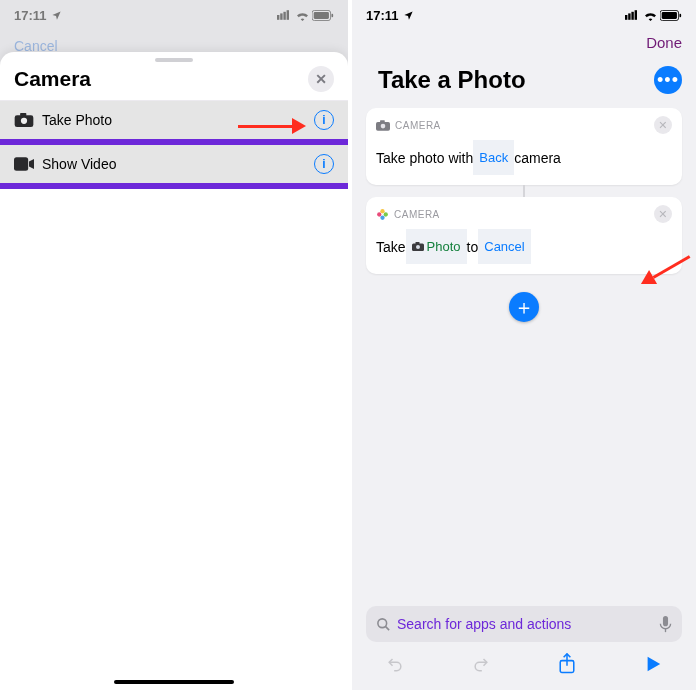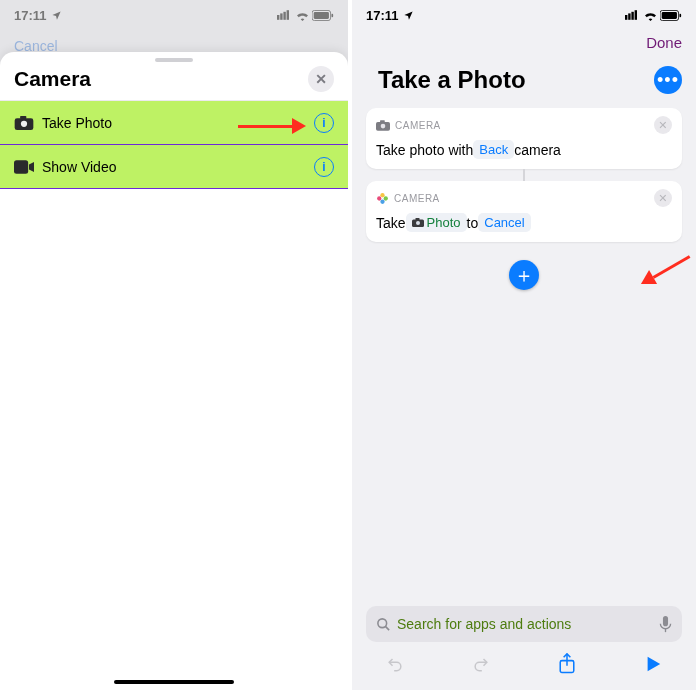--- a/index.html
+++ b/index.html
@@ -13,21 +13,21 @@
   .status-right { margin-left:auto; display:flex; align-items:center; gap:2px; }
   .dimmed .status-bar { color:#777; }
   .dimmed-bg { position:absolute; top:0; left:0; right:0; bottom:0; background:rgba(0,0,0,0.05); }
   .nav-ghost { position:absolute; left:14px; top:38px; font-size:14px; color:#6b97d7; opacity:0.6; }
   .sheet { position:absolute; top:52px; left:0; right:0; bottom:0; background:#fff; border-radius:14px 14px 0 0; box-shadow:0 -2px 10px rgba(0,0,0,0.08); display:flex; flex-direction:column; }
   .grabber { width:38px; height:4px; background:#d0d0d4; border-radius:3px; margin:6px auto 0 auto; }
   .sheet-header { display:flex; align-items:center; padding:4px 14px 8px 14px; }
   .sheet-title { font-size:21px; font-weight:700; color:#000; }
   .close-circle { margin-left:auto; width:26px; height:26px; border-radius:50%; background:#ecebef; display:flex; align-items:center; justify-content:center; color:#7b7b82; font-size:14px; font-weight:700;}
   .action-list { border-top:1px solid #eceaef; }
-  .action-row { display:flex; align-items:center; height:44px; padding:0 14px; border-bottom:1px solid #6d28d9; background:#bef264; }
+  .action-row { display:flex; align-items:center; height:44px; padding:0 14px; border-bottom:6px solid #6d28d9; background:#e5e5e5; }
   .action-row .icon-slot { width:28px; display:flex; align-items:center;}
   .action-row .label { font-size:14px; color:#000; }
   .info-i { margin-left:auto; width:20px; height:20px; border:1.5px solid #0a7cff; border-radius:50%; display:flex; align-items:center; justify-content:center; color:#0a7cff; font-size:12px; font-weight:700;}
   .home-indicator { position:absolute; bottom:6px; left:50%; transform:translateX(-50%); width:120px; height:4px; border-radius:3px; background:#000; }
   .sheet .home-indicator { position:absolute; bottom:6px; }
   .arrow { display:flex; align-items:center; }
   .arrow-line { height:3px; background:#ff2d1f; }
   .arrow-head { width:0; height:0; border-top:8px solid transparent; border-bottom:8px solid transparent; border-left:14px solid #ff2d1f; }
   .arrow-left { flex-direction:row-reverse; }
   .arrow-left .arrow-head { border-left:none; border-right:14px solid #ff2d1f; }
@@ -37,27 +37,27 @@
   
   .toolbar { position:absolute; top:34px; right:14px; font-size:15px; color:#701a75; font-weight:500;}
   .title-row { position:absolute; top:66px; left:26px; right:14px; display:flex; align-items:center; }
   .big-title { font-size:24px; font-weight:800; color:#000; }
   .menu-dot { margin-left:auto; width:28px; height:28px; border-radius:50%; background:#0a7cff; display:flex; align-items:center; justify-content:center; color:#fff; font-size:18px; letter-spacing:1px;}
   .workflow { position:absolute; top:108px; left:14px; right:14px; }
   .card { background:#fff; border-radius:10px; box-shadow:0 1px 2px rgba(0,0,0,0.07); overflow:hidden; }
   .card-header { display:flex; align-items:center; padding:8px 10px 2px 10px; font-size:10px; letter-spacing:0.5px; color:#9a9aa0; }
   .remove-x { margin-left:auto; width:18px; height:18px; border-radius:50%; background:#e9e8ec; color:#b7b7bc; font-size:11px; display:flex; align-items:center; justify-content:center;}
   .card-body { padding:4px 10px 10px 10px; font-size:14px; color:#000; display:flex; align-items:center; flex-wrap:wrap; }
-  .pill { background:#eef1f6; border-radius:5px; padding:2px 6px; color:#0a7cff; display:inline-flex; align-items:center; gap:3px; font-size:13px;}
+  .pill { background:#eef1f6; border-radius:0; padding:10px 6px; color:#0a7cff; display:inline-flex; align-items:center; gap:3px; font-size:13px;}
   .pill.with-icon { color:#15803d; }
   .card-footer { border-top:1px solid #f0eff3; padding:10px 10px; font-size:13px; color:#555; display:flex; align-items:center;}
   .chevron { margin-left:auto; color:#b7b7bc; font-size:16px;}
   .connector { width:2px; height:12px; background:#d5d5d9; margin:0 auto; }
   .add-btn { width:30px; height:30px; border-radius:50%; background:#0a7cff; color:#fff; font-size:20px; margin:18px auto 0 auto; display:flex; align-items:center; justify-content:center; box-shadow:0 1px 3px rgba(0,0,0,0.25);}
-  .search-bar { position:absolute; bottom:48px; left:14px; right:14px; height:36px; background:#e4e3e8; border-radius:10px; display:flex; align-items:center; padding:0 10px; color:#4d7c0f; font-size:14px; }
+  .search-bar { position:absolute; bottom:48px; left:14px; right:14px; height:36px; background:#e4e3e8; border-radius:10px; display:flex; align-items:center; padding:0 10px; color:#6d28d9; font-size:14px; }
   .mic { margin-left:auto; }
   .bottom-toolbar { position:absolute; bottom:8px; left:0; right:0; height:36px; display:flex; align-items:center; justify-content:space-around; }
   .tool-btn { width:30px; height:30px; display:flex; align-items:center; justify-content:center; }
   .disabled { opacity:0.35; }
   .right-arrow-pos { position:absolute; top:265px; left:274px; width:68px; transform:rotate(-30deg); }
   .right-arrow-pos .arrow-line{ width:42px; }
 
   svg { display:block; }
   .cam-svg { width:20px; height:14px; }
 </style>

